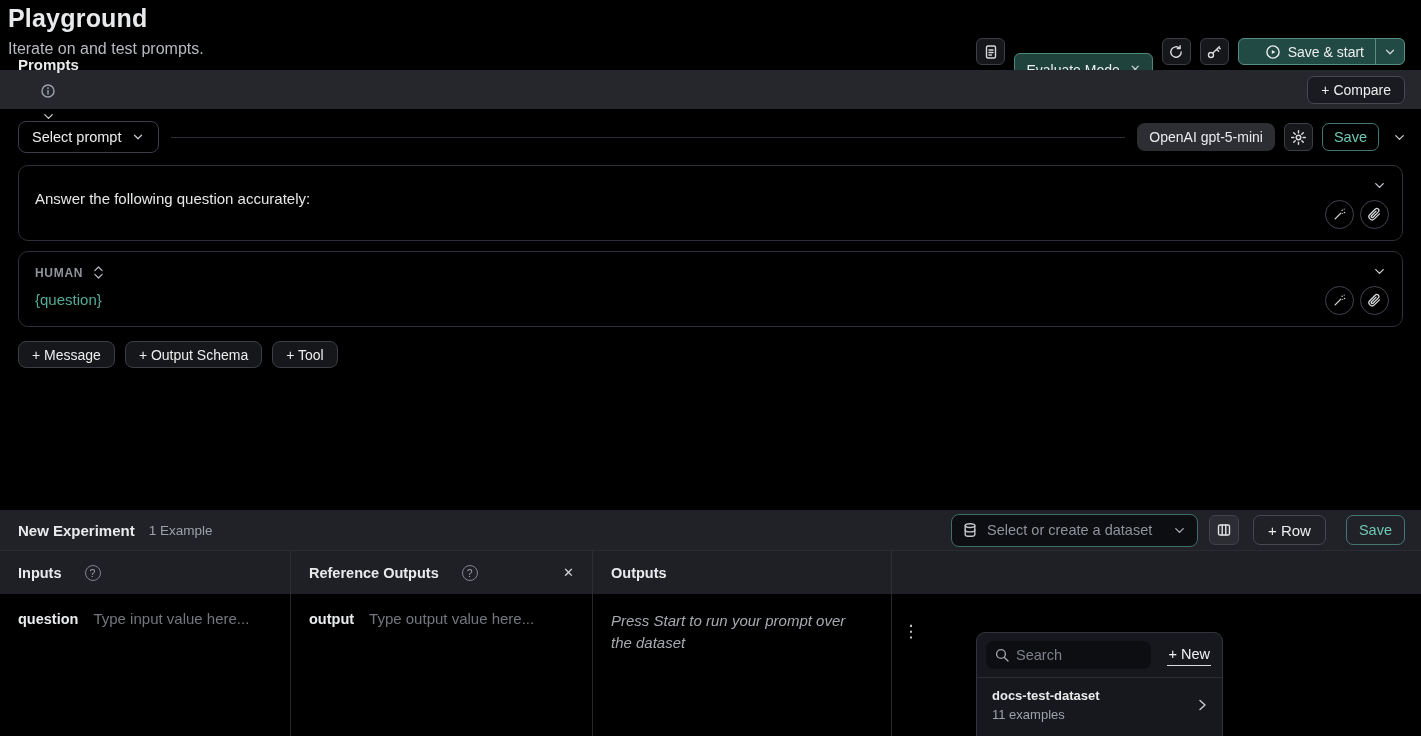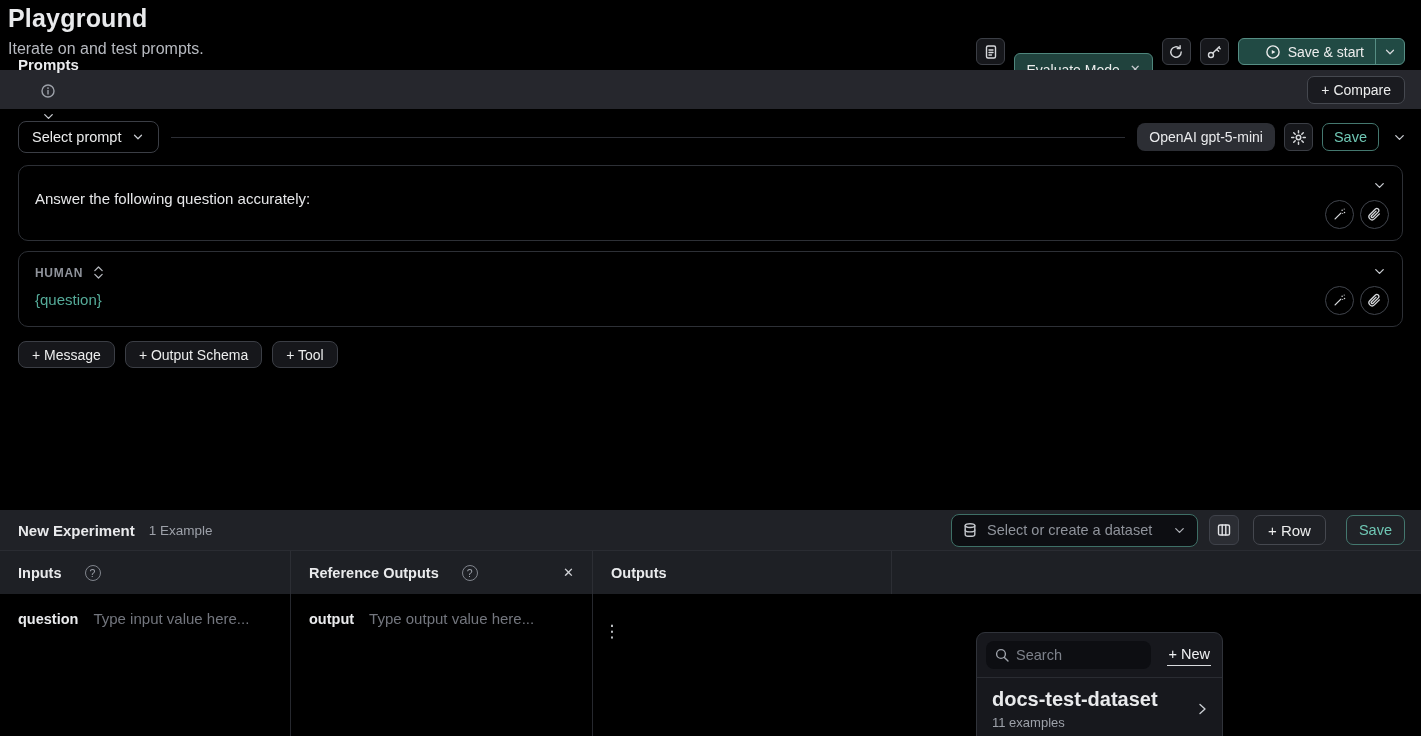--- a/index.html
+++ b/index.html
@@ -92,21 +92,21 @@
 
   
   .dropdown { position:absolute; left:976px; top:632px; width:247px; height:122px; background:#17181d; border:1px solid #30333a; border-radius:9px; box-shadow:0 10px 26px rgba(0,0,0,.55); z-index:5; overflow:hidden; }
   .dd-top { display:flex; align-items:center; gap:16px; padding:8px 11px 8px 9px; border-bottom:1px solid #2a2c32; }
   .dd-search { position:relative; flex:1; }
   .dd-search input { width:100%; height:28px; background:#0d0e12; border:none; outline:none; border-radius:8px; padding:0 8px 0 30px; color:#e9eaec; font-size:14.5px; font-family:inherit; }
   .dd-search input::placeholder { color:#7d818a; opacity:1; }
   .dd-search .mag { position:absolute; left:8px; top:6px; color:#9da1a9; }
   .dd-new { font-size:14.5px; font-weight:500; color:#f0f1f3; border-bottom:1.5px solid #d9dbde; padding:1px 1px 3px; cursor:pointer; white-space:nowrap; }
   .dd-item { display:flex; align-items:center; padding:10px 12px 10px 15px; cursor:pointer; }
-  .dd-item-name { font-size:20px; font-weight:700; }
+  .dd-item-name { font-size:13px; font-weight:700; }
   .dd-item-meta { font-size:13px; color:#9da1a9; margin-top:4px; }
   .dd-item .chev { margin-left:auto; color:#c9ccd1; display:flex; }
 </style>
 </head>
 <body>
 
 <div class="page">
 
   <div class="top">
     <div>
@@ -345,20 +345,23 @@
 
   <div class="table-row">
     <div class="td c1">
       <span class="cell-key">question</span>
       <input class="cell-input" placeholder="Type input value here..." style="">
     </div>
     <div class="td c2">
       <span class="cell-key">output</span>
       <input class="cell-input" placeholder="Type output value here..." style="">
     </div>
+    <div class="td c3">
+      <div class="outputs-hint">Press Start to run your prompt over the dataset</div>
+    </div>
     <div class="td c4">
       <button class="kebab">⋮</button>
     </div>
   </div>
 
   <div class="dropdown">
     <div class="dd-top">
       <div class="dd-search">
         <span class="mag">
           <svg width="16" height="16" viewBox="0 0 16 16" class="ic">

